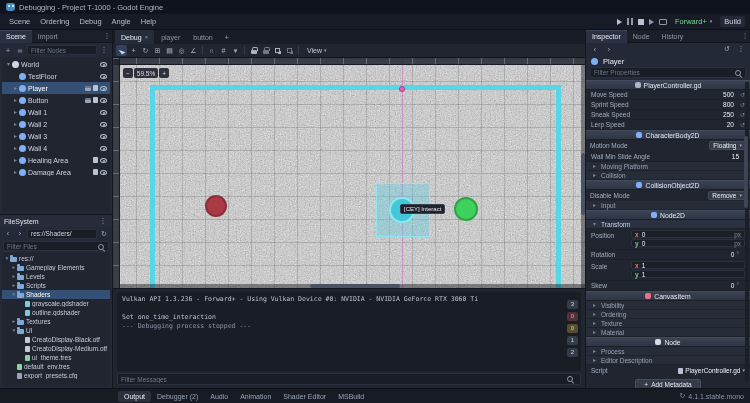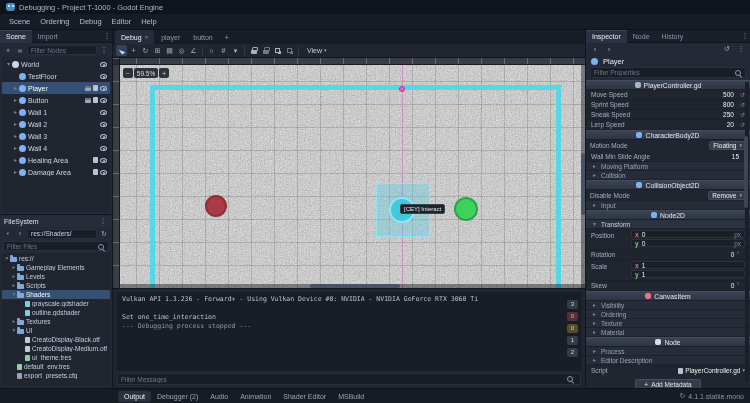--- a/index.html
+++ b/index.html
@@ -186,22 +186,34 @@
 
   <div class="titlebar">
     <span class="glogo"></span>
     <span>Debugging - Project T-1000 - Godot Engine</span>
   </div>
 
   <div class="menubar">
     <span class="menu-item">Scene</span>
     <span class="menu-item">Ordering</span>
     <span class="menu-item">Debug</span>
-    <span class="menu-item">Editor</span>
+    <span class="menu-item">Angle</span>
     <span class="menu-item">Help</span>
+    <div class="run-controls">
+      <span class="btn-play"></span>
+      <span class="btn-pause"></span>
+      <span class="btn-stop"></span>
+      <span class="btn-playscene"></span>
+      <span class="btn-movie"></span>
+      <span class="renderer">
+          <span>Forward+</span>
+          <span class="dcaret g-caret"></span>
+        </span>
+      <span class="build-btn">Build</span>
+    </div>
   </div>
 
   <div class="dock-left">
     <div class="scene-panel">
       <div class="tabs">
         <div class="tab active">
             <span>Scene</span>
           </div>
         <div class="tab">
             <span>Import</span>

